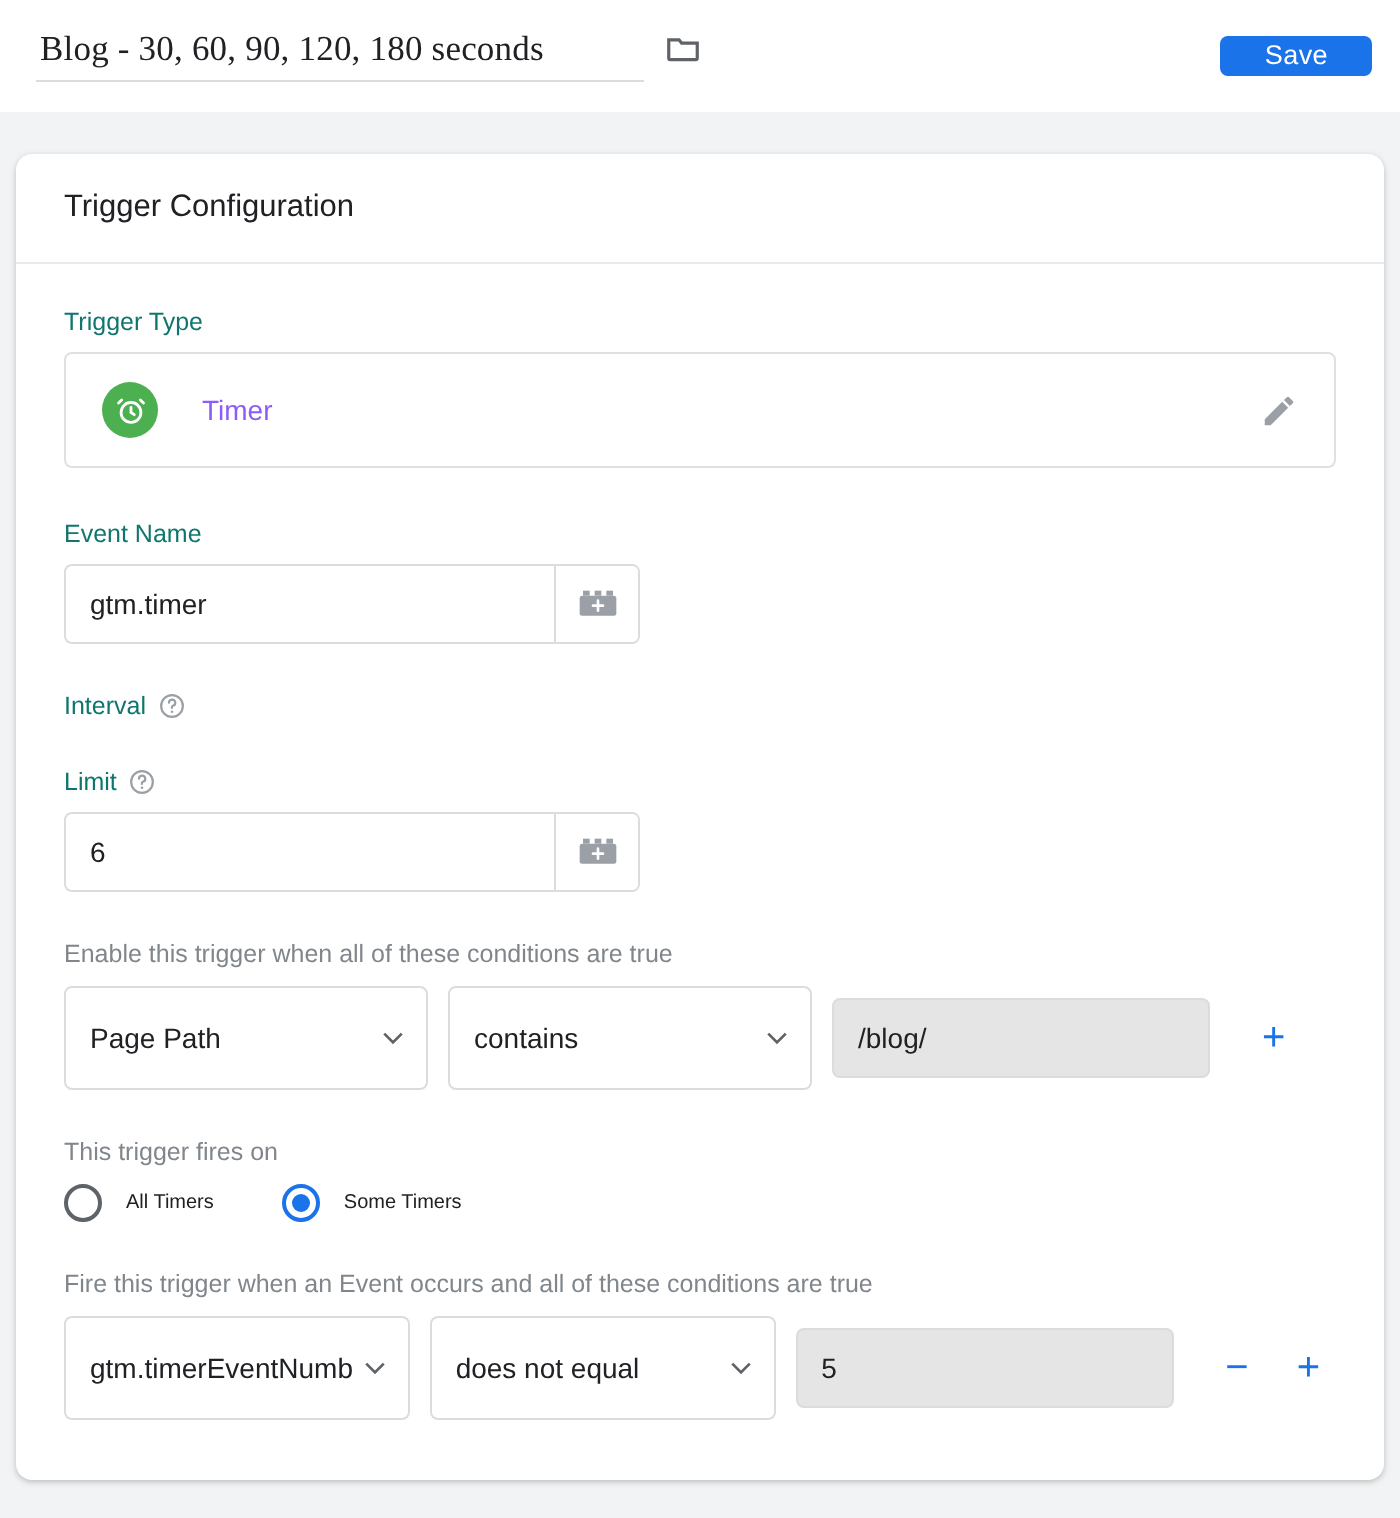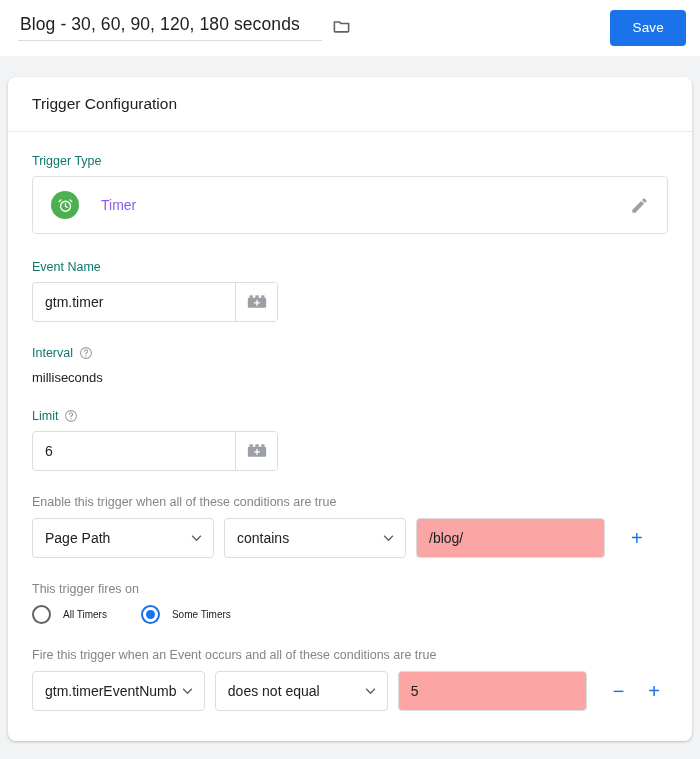--- a/index.html
+++ b/index.html
@@ -21,22 +21,23 @@
     height: 56px;
     background: #ffffff;
     display: flex;
     align-items: center;
     padding: 0 14px 0 18px;
     box-sizing: border-box;
     border-bottom: 1px solid #ffffff;
   }
   .title-wrap {
     display: flex;
-    align-items: center;
+    align-items: flex-start;
     gap: 10px;
+    font-family: Liberation Serif, serif;
   }
   .title-field {
     font-size: 17.5px;
     color: #202124;
     letter-spacing: 0.1px;
     padding: 0 2px 5px 2px;
     border-bottom: 1px solid #dadce0;
     min-width: 300px;
     white-space: nowrap;
   }
@@ -47,21 +48,21 @@
   .spacer { flex: 1; }
   .save-button {
     background: #1a73e8;
     color: #ffffff;
     font-size: 13.5px;
     font-weight: 500;
     letter-spacing: 0.2px;
     border: none;
     border-radius: 4px;
     padding: 0 22px;
-    height: 36px;
+    height: 20px;
     cursor: pointer;
     font-family: "Liberation Sans", sans-serif;
   }
 
   
   .card {
     position: absolute;
     left: 8px;
     top: 77px;
     width: 684px;
@@ -126,21 +127,21 @@
   }
   .tt-edit {
     margin-left: auto;
     line-height: 0;
     cursor: pointer;
   }
 
   
   .input-group {
     display: flex;
-    width: 246px;
+    width: 288px;
     border: 1px solid #dadce0;
     border-radius: 4px;
     height: 40px;
     box-sizing: border-box;
     overflow: hidden;
     background: #fff;
   }
   .input-group input {
     flex: 1;
     border: none;
@@ -177,21 +178,21 @@
     margin-bottom: 9px;
   }
   .cond-row {
     display: flex;
     align-items: center;
     gap: 10px;
   }
   .select {
     position: relative;
     width: 182px;
-    height: 40px;
+    height: 52px;
     border: 1px solid #dadce0;
     border-radius: 4px;
     box-sizing: border-box;
     display: flex;
     align-items: center;
     padding: 0 30px 0 12px;
     font-size: 14px;
     color: #202124;
     background: #fff;
     cursor: pointer;
@@ -209,21 +210,21 @@
     width: 189px;
     height: 40px;
     border: 1px solid #dadce0;
     border-radius: 4px;
     box-sizing: border-box;
     padding: 0 12px;
     font-size: 14px;
     color: #202124;
     font-family: "Liberation Sans", sans-serif;
     outline: none;
-    background: #fca5a5;
+    background: #e5e5e5;
   }
   .icon-btn {
     background: none;
     border: none;
     color: #1a73e8;
     font-size: 20px;
     line-height: 1;
     cursor: pointer;
     padding: 4px 8px;
     font-family: "Liberation Sans", sans-serif;
@@ -337,21 +338,20 @@
       <div class="field-label">
         <span>Interval</span>
         <span class="help-icon">
           <svg width="14" height="14" viewBox="0 0 24 24" fill="none" stroke="#9aa0a6" stroke-width="1.9">
             <circle cx="12" cy="12" r="9.3"></circle>
             <path d="M9.4 9.2a2.7 2.7 0 1 1 3.4 2.6c-.6.2-.9.7-.9 1.3v.6" stroke-linecap="round"></path>
             <circle cx="12" cy="17" r="1.1" fill="#9aa0a6" stroke="none"></circle>
           </svg>
         </span>
       </div>
-      <div class="hint">milliseconds</div>
     </div>
 
     <div class="block">
       <div class="field-label">
         <span>Limit</span>
         <span class="help-icon">
           <svg width="14" height="14" viewBox="0 0 24 24" fill="none" stroke="#9aa0a6" stroke-width="1.9">
             <circle cx="12" cy="12" r="9.3"></circle>
             <path d="M9.4 9.2a2.7 2.7 0 1 1 3.4 2.6c-.6.2-.9.7-.9 1.3v.6" stroke-linecap="round"></path>
             <circle cx="12" cy="17" r="1.1" fill="#9aa0a6" stroke="none"></circle>

